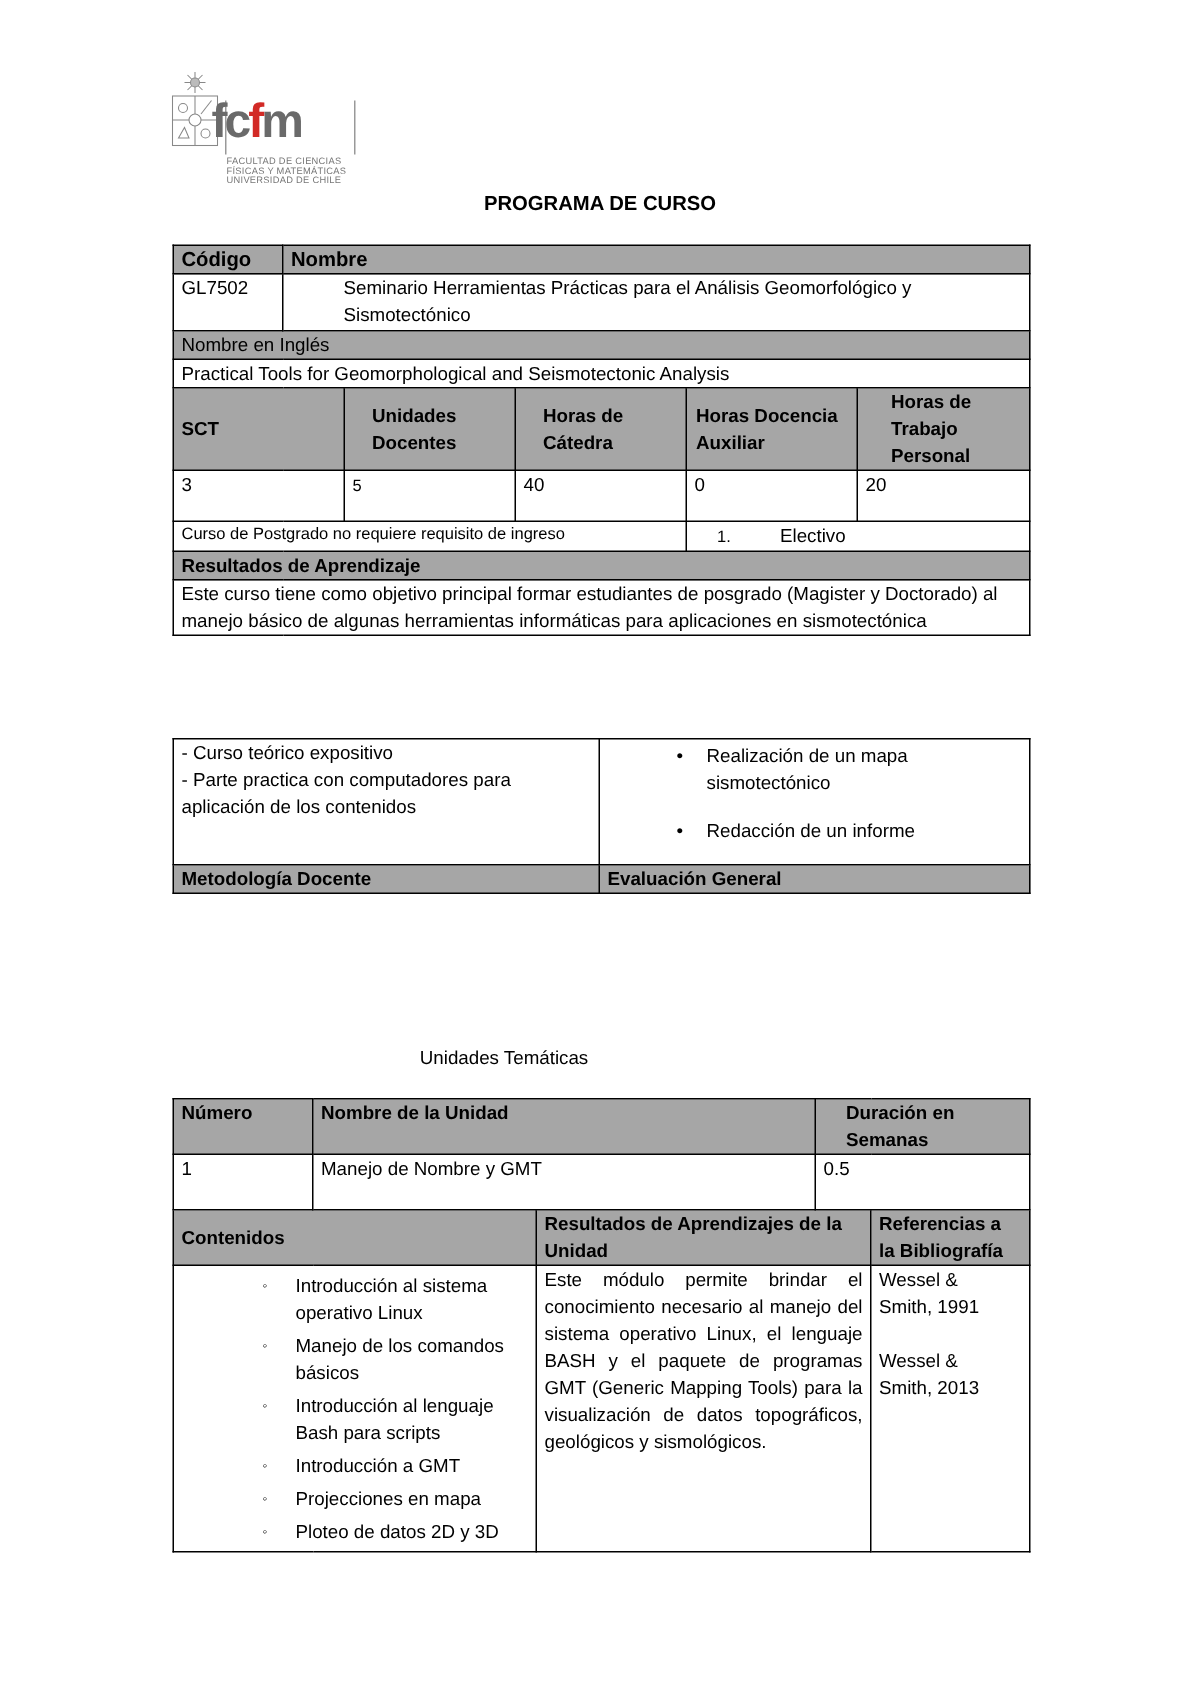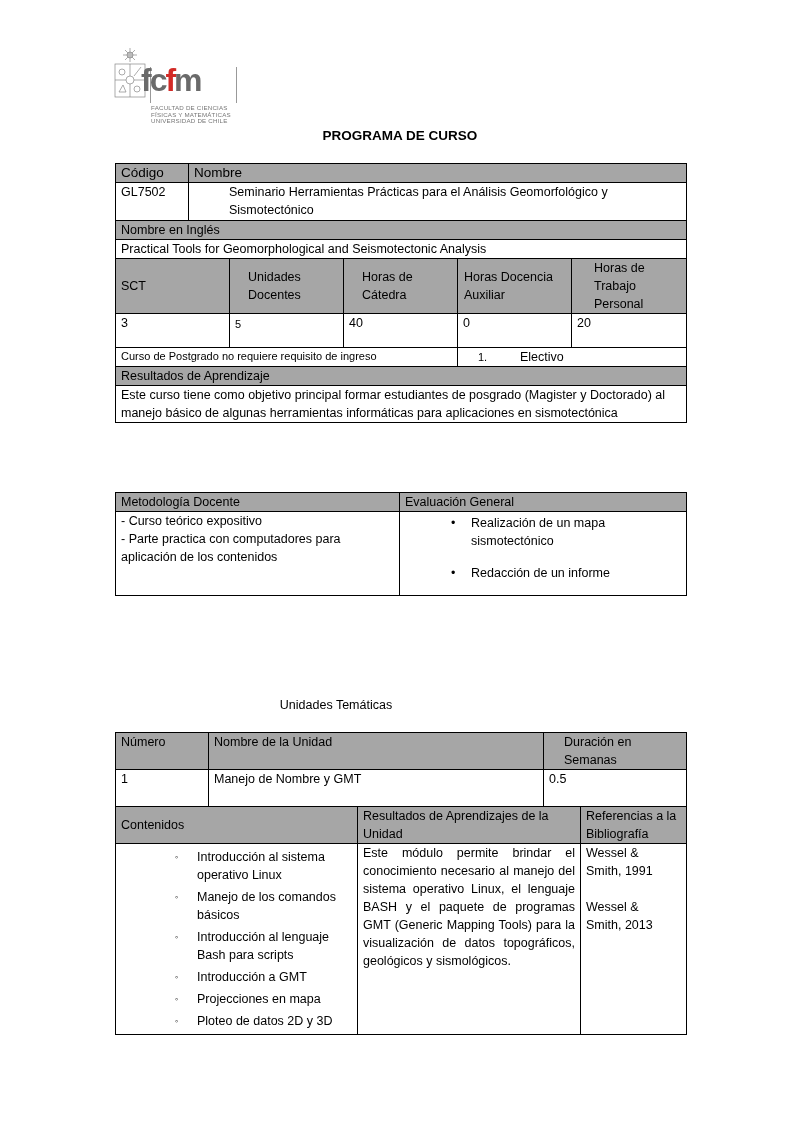--- a/index.html
+++ b/index.html
@@ -12,21 +12,21 @@
   .logo-word .red { color: #d22a26; }
   .logo-sep { position: absolute; left: 37px; top: 20px; width: 1px; height: 36px; background: #999; }
   .logo-sep2 { position: absolute; left: 123px; top: 20px; width: 1px; height: 36px; background: #999; }
   .logo-sub { position: absolute; left: 38px; top: 58px; font-size: 6.2px; line-height: 6.6px; color: #777; letter-spacing: 0.2px; white-space: nowrap; }
 
   .doc-title { position: absolute; left: 0; width: 800px; top: 128px; text-align: center; font-weight: bold; font-size: 13.5px; }
 
   table { border-collapse: collapse; position: absolute; left: 115px; width: 571px; table-layout: fixed; }
   td, th { border: 1.2px solid #000; padding: 0 5px; font-weight: normal; font-size: 12.5px; line-height: 18px; vertical-align: top; }
   .hd { background: #a6a6a6; }
-  .b { font-weight: normal; margin-left: 20px; }
+  .b { font-weight: bold; margin-left: 20px; }
   .c { text-align: left; }
   .vm { vertical-align: middle; }
   .small { font-size: 11px; }
 
   #t1 { top: 163px; }
   #t2 { top: 492px; }
   #t3 { top: 732px; }
 
   .section-label { position: absolute; left: 0; width: 672px; top: 698px; text-align: center; font-size: 12.5px; }
 
@@ -125,34 +125,34 @@
 </tbody>
   </table>
 
 <table id="t2">
   <colgroup>
       <col style="width:284px">
       <col style="width:287px">
     </colgroup>
   <tbody>
       <tr>
-    <td class="hd b">Metodología Docente</td>
-    <td class="hd b">Evaluación General</td>
-  </tr>
-  <tr>
     <td style="height:84px">
       <div>- Curso teórico expositivo</div>
       <div style="padding-right:20px">- Parte practica con computadores para aplicación de los contenidos</div>
     </td>
     <td>
       <ul class="eval">
         <li style="padding-right:40px">Realización de un mapa sismotectónico</li>
         <li>Redacción de un informe</li>
       </ul>
     </td>
+  </tr>
+  <tr>
+    <td class="hd b">Metodología Docente</td>
+    <td class="hd b">Evaluación General</td>
   </tr>
 </tbody>
   </table>
 
 <div class="section-label">Unidades Temáticas</div>
 
 <table id="t3">
   <colgroup>
     <col style="width:93px">
       <col style="width:149px">

